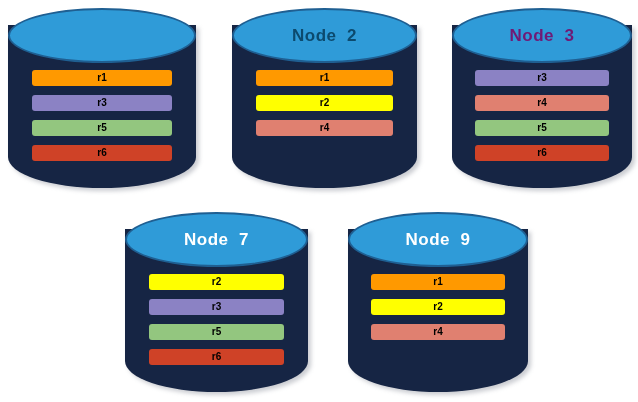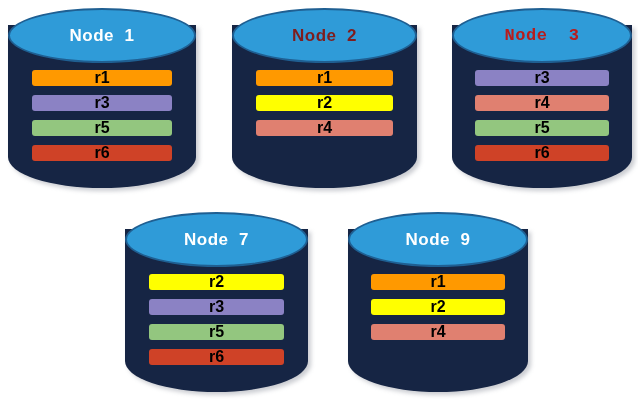--- a/index.html
+++ b/index.html
@@ -74,61 +74,60 @@
     right: 13%;
     top: 62px;
   }
   .row {
     height: 16px;
     margin-bottom: 9px;
     border-radius: 3px;
     display: flex;
     align-items: center;
     justify-content: center;
-    font-size: 16px;
+    font-size: 10px;
     font-weight: bold;
     color: #000000;
     line-height: 1;
   }
   .row:last-child { margin-bottom: 0; }
 </style>
 </head>
 <body>
 
 <div id="canvas">
     <div class="node" style="left: 8px; top: 8px; width: 188px; height: 180px;">
       <div class="cyl">
         <div class="cyl-body" style="background: rgb(22, 37, 68);"></div>
         <div class="cyl-top" style="background: rgb(47, 155, 216);"></div>
-        <div class="node-label" style="color: rgb(255, 255, 255);">Node  1</div>
       </div>
       <div class="rows">
         <div class="row" style="background: rgb(255, 153, 0);">r1</div>
         <div class="row" style="background: rgb(139, 130, 196);">r3</div>
         <div class="row" style="background: rgb(147, 198, 127);">r5</div>
         <div class="row" style="background: rgb(207, 66, 39);">r6</div>
       </div>
     </div>
     <div class="node" style="left: 232px; top: 8px; width: 185px; height: 180px;">
       <div class="cyl">
         <div class="cyl-body" style="background: rgb(22, 37, 68);"></div>
         <div class="cyl-top" style="background: rgb(47, 155, 216);"></div>
-        <div class="node-label" style="color: #7f1d1d;">Node  2</div>
+        <div class="node-label" style="color: #0c4a6e;">Node  2</div>
       </div>
       <div class="rows">
         <div class="row" style="background: rgb(255, 153, 0);">r1</div>
         <div class="row" style="background: rgb(255, 255, 0);">r2</div>
         <div class="row" style="background: rgb(224, 128, 112);">r4</div>
       </div>
     </div>
     <div class="node" style="left: 452px; top: 8px; width: 180px; height: 180px;">
       <div class="cyl">
         <div class="cyl-body" style="background: rgb(22, 37, 68);"></div>
         <div class="cyl-top" style="background: rgb(47, 155, 216);"></div>
-        <div class="node-label" style="color: #b91c1c; font-family: Liberation Mono, monospace;">Node  3</div>
+        <div class="node-label" style="color: #701a75;">Node  3</div>
       </div>
       <div class="rows">
         <div class="row" style="background: rgb(139, 130, 196);">r3</div>
         <div class="row" style="background: rgb(224, 128, 112);">r4</div>
         <div class="row" style="background: rgb(147, 198, 127);">r5</div>
         <div class="row" style="background: rgb(207, 66, 39);">r6</div>
       </div>
     </div>
     <div class="node" style="left: 125px; top: 212px; width: 183px; height: 180px;">
       <div class="cyl">

